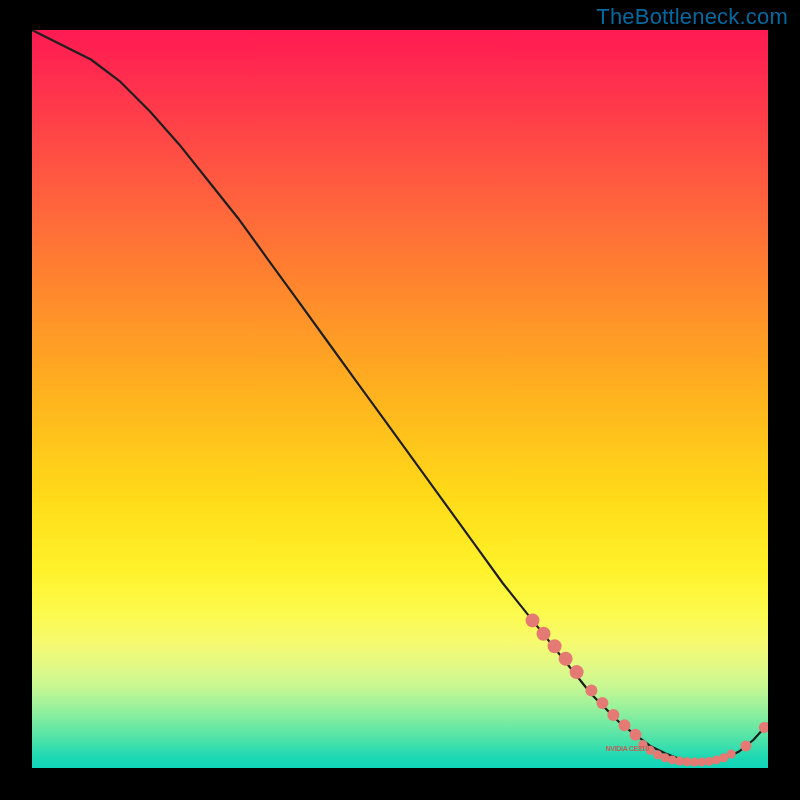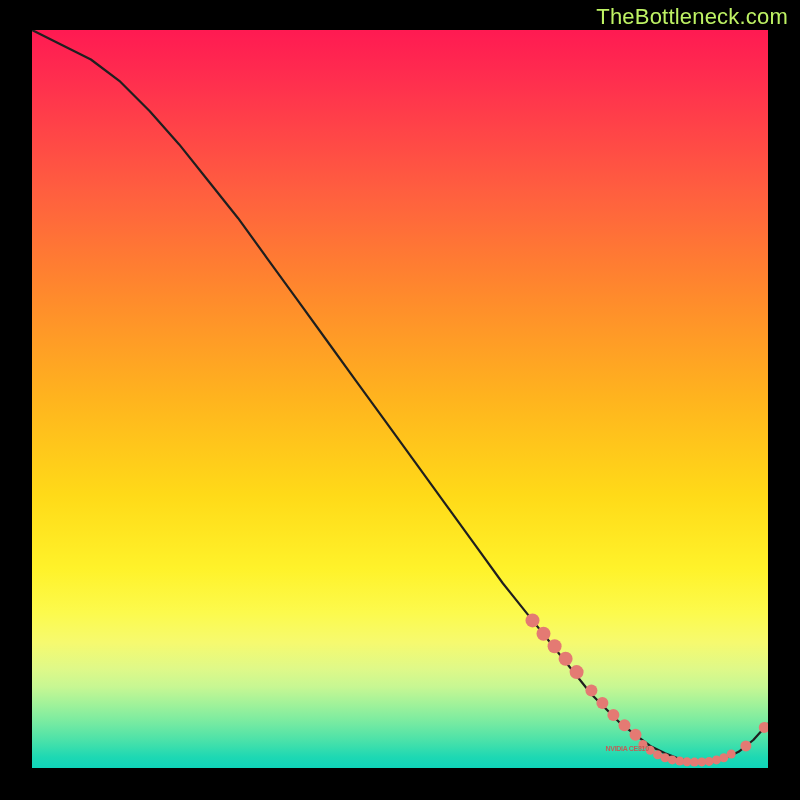--- a/index.html
+++ b/index.html
@@ -14,21 +14,21 @@
   .frame {
     position: relative;
     width: 800px;
     height: 800px;
     background: #000;
   }
   .watermark {
     position: absolute;
     top: 4px;
     right: 12px;
-    color: #bef264;
+    color: #0369a1;
     font-size: 22px;
     font-weight: 500;
     letter-spacing: 0.2px;
     z-index: 5;
   }
   .plot {
     position: absolute;
     left: 32px;
     top: 30px;
     width: 736px;

